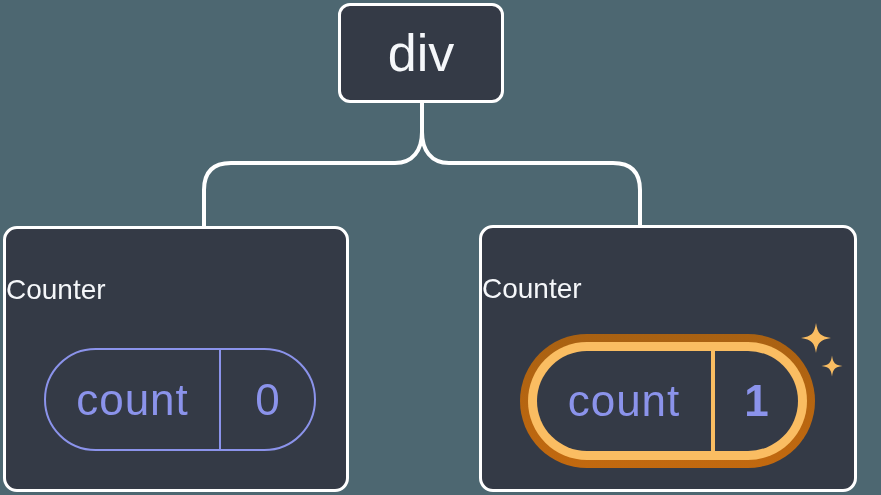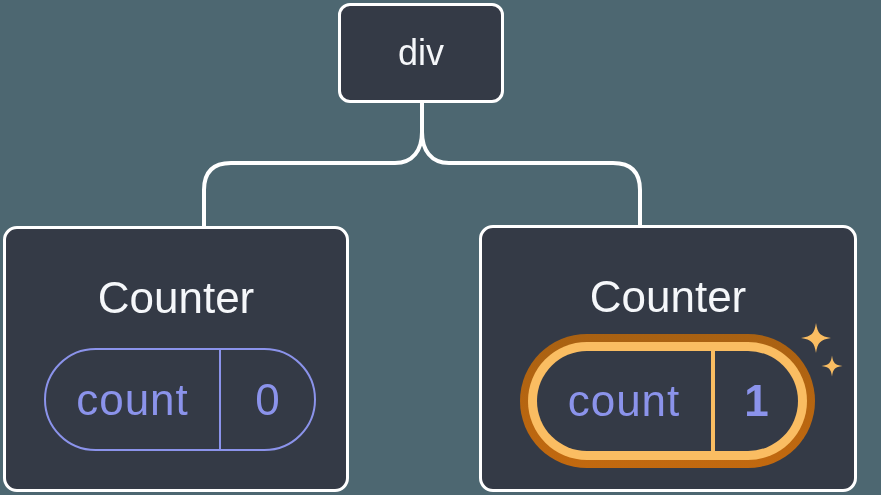--- a/index.html
+++ b/index.html
@@ -43,37 +43,36 @@
   }
 
   .root-card {
     left: 338px; top: 3px;
     width: 166px; height: 100px;
     border-radius: 12px;
     display: flex; align-items: center; justify-content: center;
   }
   .root-label {
     color: var(--title-text);
-    font-size: 36px;
+    font-size: 52px;
     line-height: 1;
   }
 
   .counter-card {
     border-radius: 14px;
   }
   .counter-card.left  { left: 3px;   top: 226px; width: 346px; height: 266px; }
   .counter-card.right { left: 479px; top: 225px; width: 378px; height: 267px; }
 
   .counter-title {
     position: absolute;
     left: 0; top: 47px;
     width: 100%;
-    text-align: center;
     color: var(--title-text);
-    font-size: 44px;
+    font-size: 28px;
     line-height: 1;
   }
 
   
   .state-pill {
     position: absolute;
     left: 38px; top: 119px;
     width: 272px; height: 103px;
     border: 2px solid var(--state-purple);
     border-radius: 52px;

